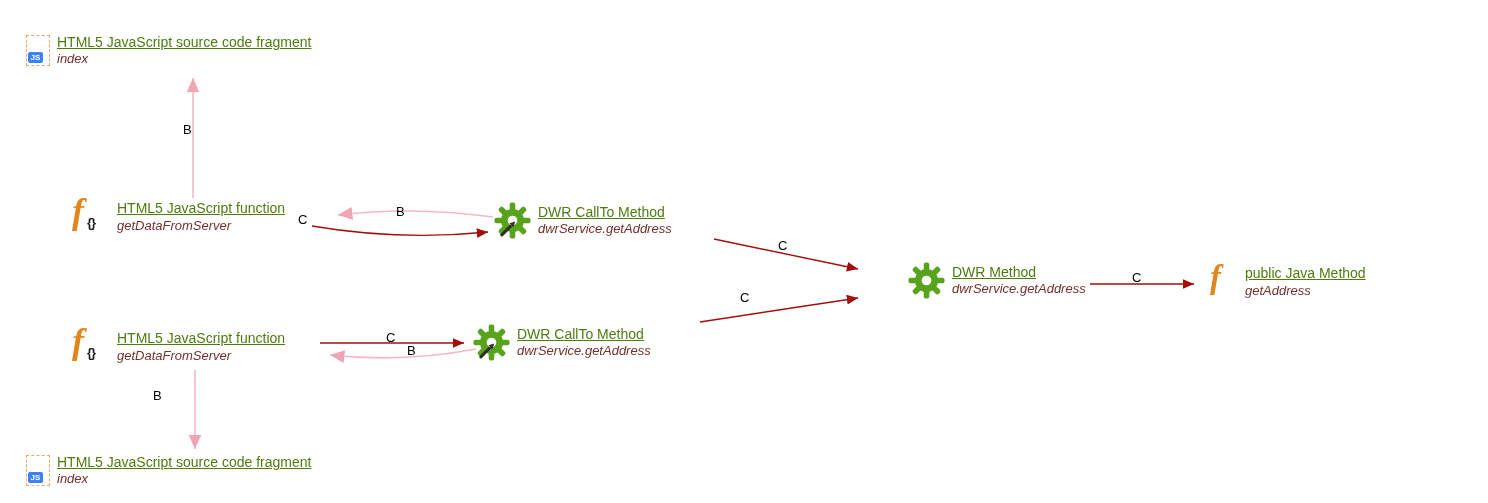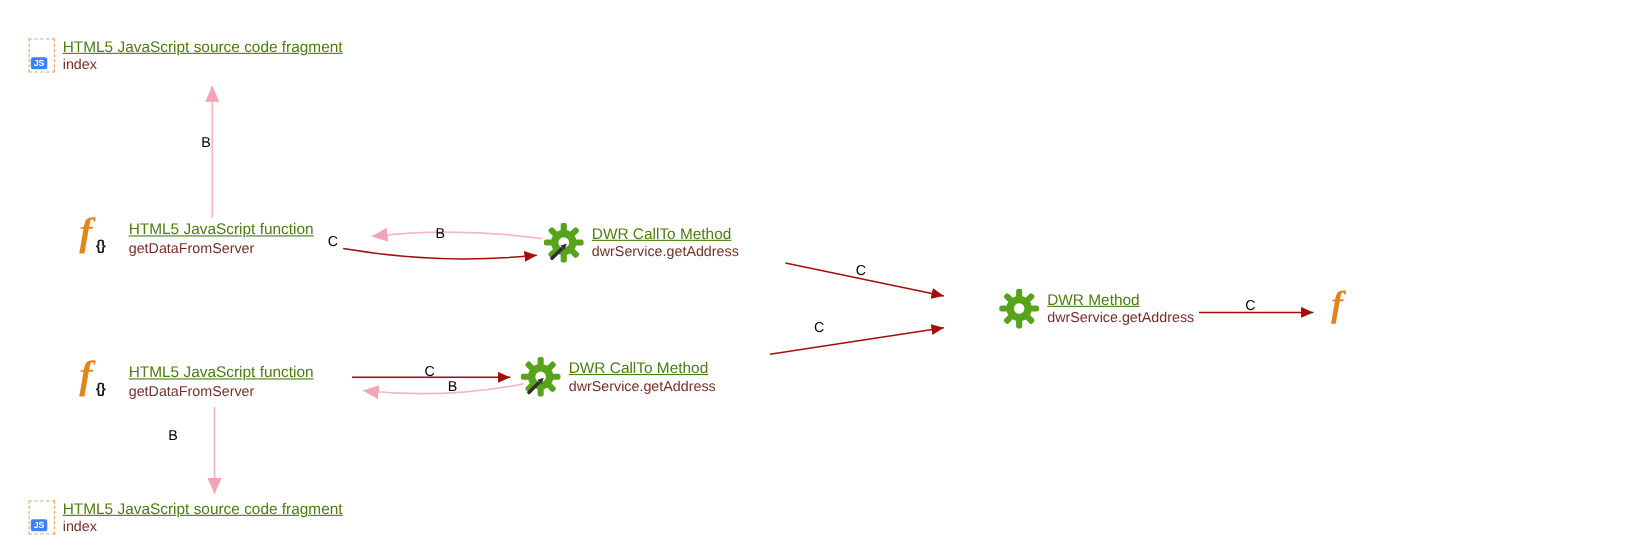--- a/index.html
+++ b/index.html
@@ -5,21 +5,21 @@
   * { box-sizing: border-box; }
   html,body { margin:0; padding:0; background:#ffffff; }
   body { font-family:"Liberation Sans", sans-serif; }
   .canvas { position:relative; width:1488px; height:503px; background:#ffffff; overflow:hidden; }
   .edges { position:absolute; left:0; top:0; width:1488px; height:503px; }
   .edge-call { stroke:#a50d0d; stroke-width:1.4; fill:none; }
   .edge-back { stroke:#f5b8c4; stroke-width:1.6; fill:none; }
   .node { position:absolute; display:flex; align-items:center; gap:7px; }
   .texts { display:flex; flex-direction:column; line-height:1.3; }
   .title { font-size:14px; color:#4d7c0f; text-decoration:underline; cursor:pointer; white-space:nowrap; }
-  .subtitle { font-size:13px; color:#75302a; white-space:nowrap; }
+  .subtitle { font-size:13px; color:#75302a; white-space:nowrap;font-style:italic; }
   .elabel { position:absolute; font-size:13px; color:#000; }
   .icon { position:relative; display:inline-block; flex:0 0 auto; }
   
   .js-file { width:24px; height:31px; }
   .js-file .page { position:absolute; left:0; top:0; right:0; bottom:0; background:#fff; border:1px dashed #f0a468; }
   .js-file .badge { position:absolute; left:2px; bottom:3px; width:15px; height:11px; background:#3b82f6; color:#fff;
                     font-size:8px; font-weight:bold; line-height:11px; text-align:center; border-radius:2px; }
   
   .js-func { width:40px; height:42px; }
   .js-func .fx { position:absolute; left:2px; top:-6px; font-family:"Liberation Serif", serif; font-style:italic;
@@ -150,20 +150,24 @@
     <div class="texts">
       <a class="title">DWR Method</a>
       <div class="subtitle">dwrService.getAddress</div>
     </div>
   </div>
 
   <div class="node" style="left:1208px; top:262px;">
     <span class="icon java-func">
       <span class="fx">f</span>
     </span>
+    <div class="texts">
+      <a class="title">public Java Method</a>
+      <div class="subtitle">getAddress</div>
+    </div>
   </div>
 
   <div class="node" style="left:26px; top:453px;">
     <span class="icon js-file">
       <span class="page"></span>
       <span class="badge">JS</span>
     </span>
     <div class="texts">
       <a class="title">HTML5 JavaScript source code fragment</a>
       <div class="subtitle">index</div>

